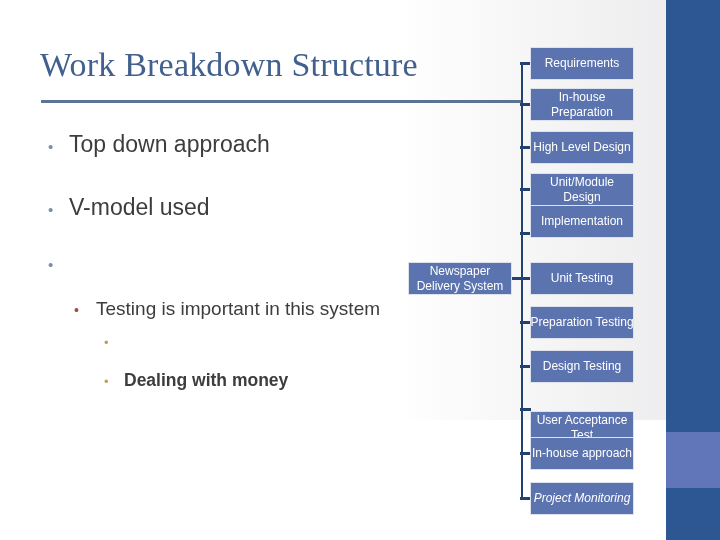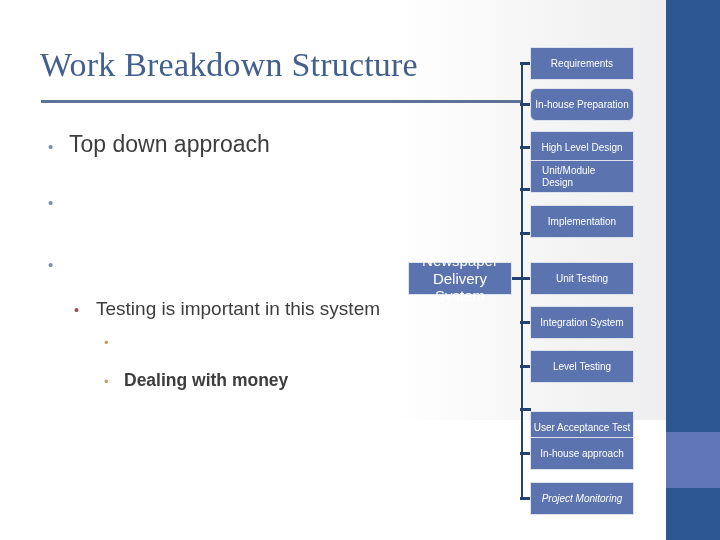--- a/index.html
+++ b/index.html
@@ -31,50 +31,51 @@
   .b-l2 .dot{width:22px;font-size:14px;color:var(--bullet-l2);}
   .b-l3{font-size:17.5px;font-weight:600;}
   .b-l3 .dot{width:20px;font-size:13px;color:var(--bullet-l3);font-weight:400;}
   
   .spine{position:absolute;left:520.5px;top:62px;width:2.5px;height:437px;background:var(--connector);}
   .stub{position:absolute;left:520px;width:10.5px;height:2.5px;background:var(--connector);}
   .root-link{position:absolute;left:511px;top:277.3px;width:10px;height:2.5px;background:var(--connector);}
   .wbs-box{
     position:absolute;left:530px;width:104px;height:33px;box-sizing:border-box;
     background:var(--box-fill);border:1.5px solid var(--box-border);
-    display:flex;align-items:center;justify-content:center;text-align:left;
-    color:var(--box-text);font-size:10px;line-height:1.18;padding:0 1px;
+    display:flex;align-items:center;justify-content:center;text-align:center;
+    color:var(--box-text);font-size:12px;line-height:1.18;padding:0 1px;
   }
   .wbs-box.nowrap span{white-space:nowrap;}
   .wbs-box.narrow span{display:inline-block;max-width:80px;}
   .root-box{
     position:absolute;left:408px;top:262px;width:104px;height:33px;box-sizing:border-box;
     background:var(--box-fill);border:1.5px solid var(--box-border);
     display:flex;align-items:center;justify-content:center;text-align:center;
-    color:var(--box-text);font-size:15px;line-height:1.18;
+    color:var(--box-text);font-size:12px;line-height:1.18;
   }
   .root-box span{display:inline-block;max-width:92px;}
   
   .right-bar{position:absolute;left:666px;top:0;width:54px;height:540px;background:var(--bar-dark);}
   .right-band{position:absolute;left:0;top:432px;width:54px;height:56px;background:var(--bar-light);}
 </style>
 </head>
 <body>
 
 <div class="slide">
 
   <h1 class="title">Work Breakdown Structure</h1>
   <div class="title-rule"></div>
 
   <div class="bullet b-l1" style="left:48px;top:131px;">
     <span class="dot">•</span>
     <span>Top down approach</span>
   </div>
   <div class="bullet b-l1" style="left:48px;top:194px;">
     <span class="dot">•</span>
+    <span>V-model used</span>
   </div>
   <div class="bullet b-l1" style="left:48px;top:256px;">
     <span class="dot">•</span>
   </div>
   <div class="bullet b-l2" style="left:74px;top:298px;">
     <span class="dot">•</span>
     <span>Testing is important in this system</span>
   </div>
   <div class="bullet b-l3" style="left:104px;top:335px;">
     <span class="dot">•</span>
@@ -100,40 +101,40 @@
     <div class="stub" style="top:497.3px;"></div>
 
     <div class="root-link"></div>
     <div class="root-box">
       <span>Newspaper Delivery System</span>
     </div>
 
     <div class="wbs-box nowrap" style="top:47px;">
         <span>Requirements</span>
       </div>
-    <div class="wbs-box" style="top:88px;border-radius:6px;">
+    <div class="wbs-box" style="top:88px;">
         <span>In-house Preparation</span>
       </div>
     <div class="wbs-box nowrap" style="top:131px;">
         <span>High Level Design</span>
       </div>
-    <div class="wbs-box narrow" style="top:160px;">
+    <div class="wbs-box narrow" style="top:173px;">
         <span>Unit/Module Design</span>
       </div>
     <div class="wbs-box nowrap" style="top:205px;">
         <span>Implementation</span>
       </div>
     <div class="wbs-box nowrap" style="top:262px;">
         <span>Unit Testing</span>
       </div>
     <div class="wbs-box nowrap" style="top:306px;">
-        <span>Integration System</span>
+        <span>Preparation Testing</span>
       </div>
     <div class="wbs-box nowrap" style="top:350px;">
-        <span>Level Testing</span>
+        <span>Design Testing</span>
       </div>
     <div class="wbs-box" style="top:411px;">
         <span>User Acceptance Test</span>
       </div>
     <div class="wbs-box nowrap" style="top:437px;">
         <span>In-house approach</span>
       </div>
     <div class="wbs-box nowrap" style="top:482px;font-style:italic;">
         <span>Project Monitoring</span>
       </div>

